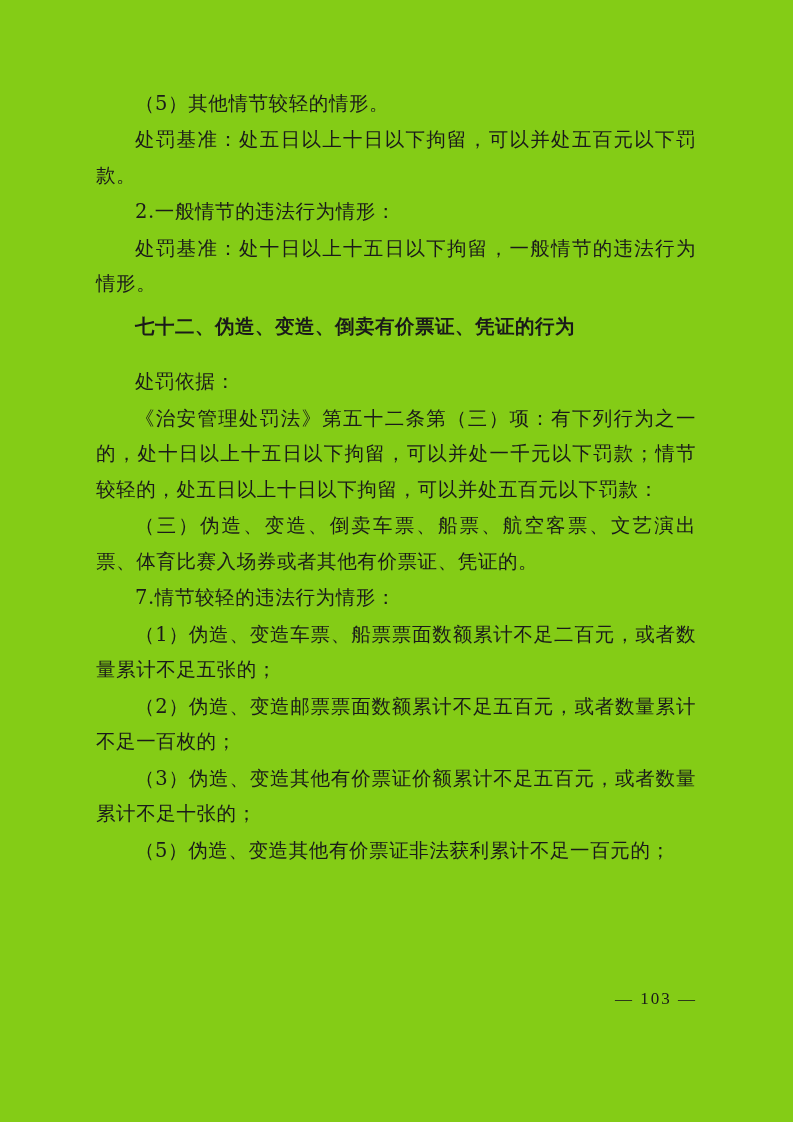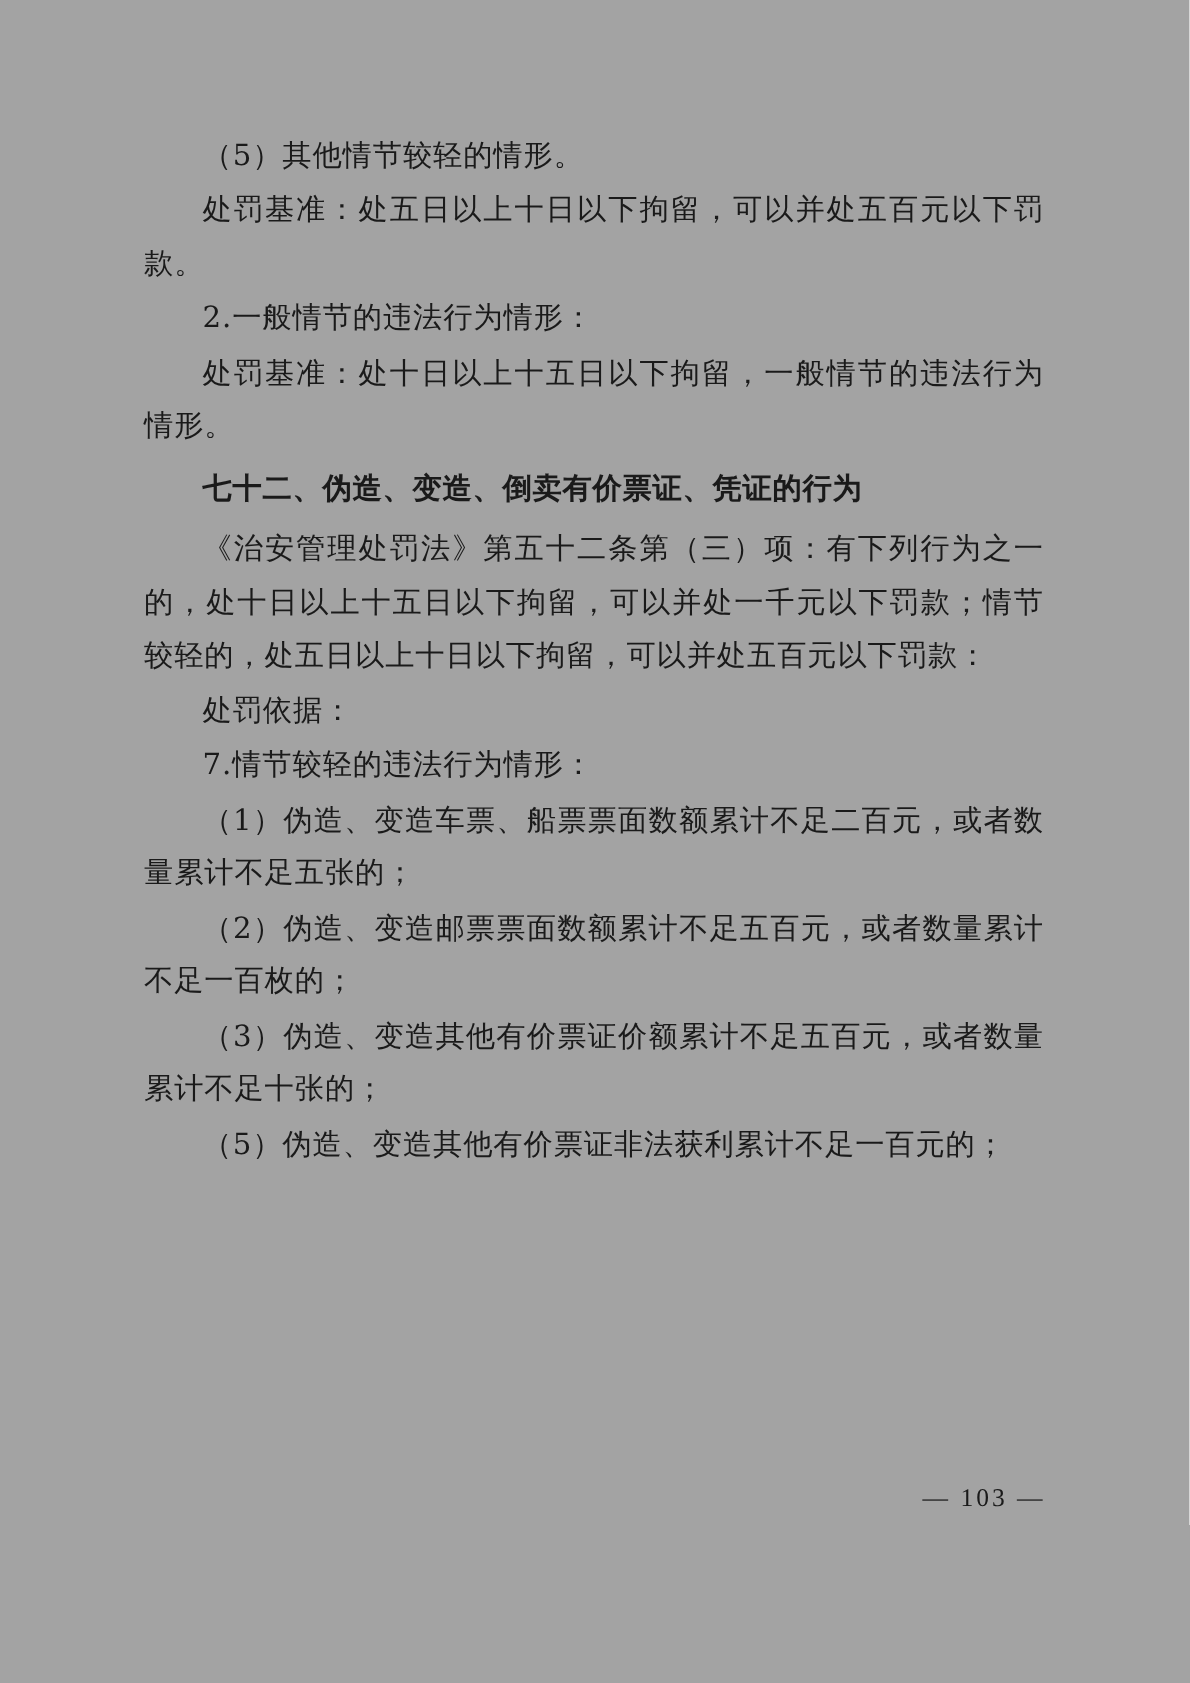--- a/index.html
+++ b/index.html
@@ -8,21 +8,21 @@
     background: #ffffff;
   }
   body {
     font-family: "Liberation Serif", "DejaVu Serif", serif;
     color: #1a1a1a;
   }
   .page {
     position: relative;
     width: 793px;
     height: 1122px;
-    background: #a3a3a3;
+    background: #84cc16;
     box-sizing: border-box;
     overflow: hidden;
   }
   .content {
     position: absolute;
     left: 96px;
     top: 86px;
     width: 600px;
   }
   .para {
@@ -36,21 +36,21 @@
   }
   .indent {
     text-indent: 2em;
   }
   .heading {
     font-size: 19.5px;
     line-height: 1.82;
     font-weight: bold;
     text-indent: 2em;
     letter-spacing: 0.5px;
-    margin: 7px 0 4px 0;
+    margin: 7px 0 20px 0;
     font-family: "Liberation Sans", "DejaVu Sans", sans-serif;
   }
   .kai {
     font-family: "DejaVu Serif", "Liberation Serif", serif;
   }
   .footer {
     position: absolute;
     right: 96px;
     bottom: 113px;
     font-size: 17px;
@@ -65,22 +65,23 @@
 <div class="page">
   <div class="content">
 
     <p class="para indent kai">（5）其他情节较轻的情形。</p>
     <p class="para indent kai">处罚基准：处五日以上十日以下拘留，可以并处五百元以下罚款。</p>
     <p class="para indent kai">2.一般情节的违法行为情形：</p>
     <p class="para indent kai">处罚基准：处十日以上十五日以下拘留，一般情节的违法行为情形。</p>
 
     <h2 class="heading">七十二、伪造、变造、倒卖有价票证、凭证的行为</h2>
 
+    <p class="para indent kai">处罚依据：</p>
     <p class="para indent kai">《治安管理处罚法》第五十二条第（三）项：有下列行为之一的，处十日以上十五日以下拘留，可以并处一千元以下罚款；情节较轻的，处五日以上十日以下拘留，可以并处五百元以下罚款：</p>
-    <p class="para indent kai">处罚依据：</p>
+    <p class="para indent kai">（三）伪造、变造、倒卖车票、船票、航空客票、文艺演出票、体育比赛入场券或者其他有价票证、凭证的。</p>
     <p class="para indent kai">7.情节较轻的违法行为情形：</p>
     <p class="para indent kai">（1）伪造、变造车票、船票票面数额累计不足二百元，或者数量累计不足五张的；</p>
     <p class="para indent kai">（2）伪造、变造邮票票面数额累计不足五百元，或者数量累计不足一百枚的；</p>
     <p class="para indent kai">（3）伪造、变造其他有价票证价额累计不足五百元，或者数量累计不足十张的；</p>
     <p class="para indent kai">（5）伪造、变造其他有价票证非法获利累计不足一百元的；</p>
 
   </div>
 
   <div class="footer">— 103 —</div>
 </div>

